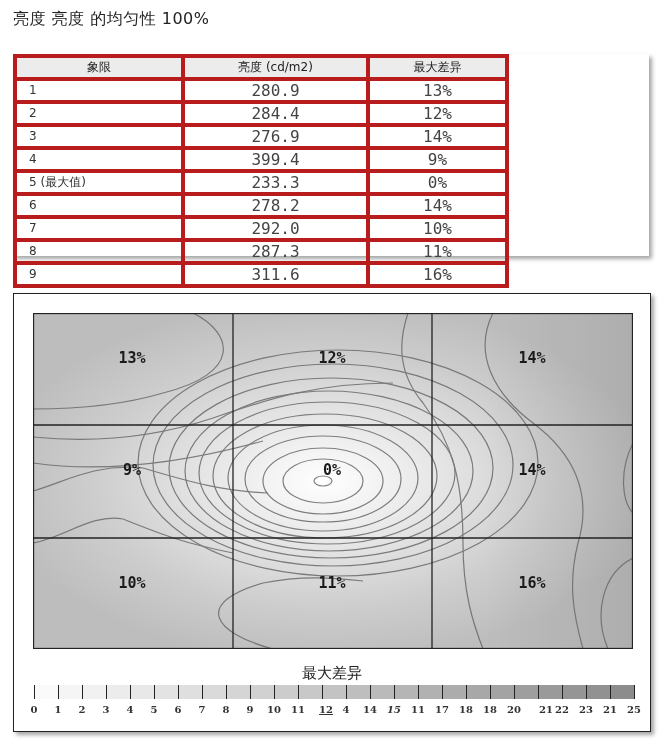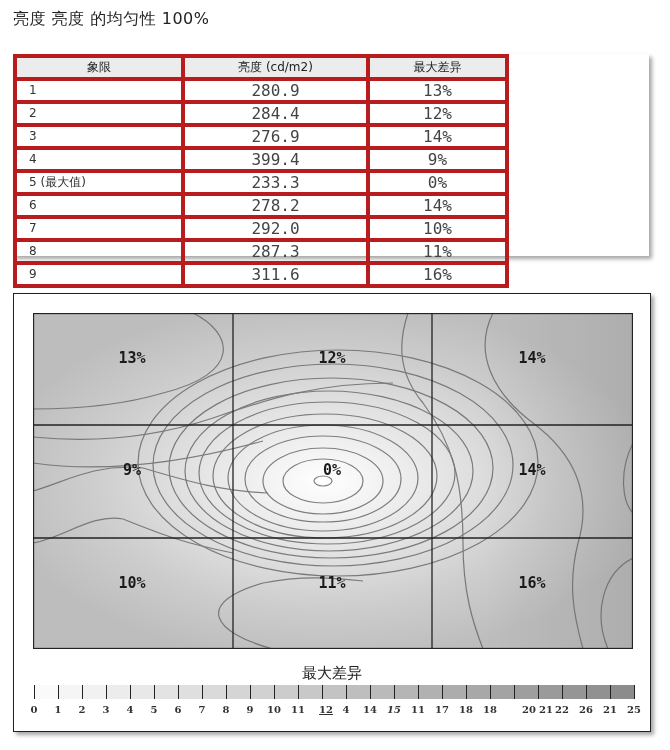--- a/index.html
+++ b/index.html
@@ -221,20 +221,20 @@
       <div class="legend-num" style="left: 260px;">10</div>
       <div class="legend-num" style="left: 284px;">11</div>
       <div class="legend-num" style="left: 312px; text-decoration: underline;">12</div>
       <div class="legend-num" style="left: 332px;">4</div>
       <div class="legend-num" style="left: 356px;">14</div>
       <div class="legend-num" style="left: 380px; font-style: italic;">15</div>
       <div class="legend-num" style="left: 404px;">11</div>
       <div class="legend-num" style="left: 428px;">17</div>
       <div class="legend-num" style="left: 452px;">18</div>
       <div class="legend-num" style="left: 476px;">18</div>
-      <div class="legend-num" style="left: 500px; margin-left: 15px;">20</div>
+      <div class="legend-num" style="left: 500px;">20</div>
       <div class="legend-num" style="left: 532px;">21</div>
       <div class="legend-num" style="left: 548px;">22</div>
-      <div class="legend-num" style="left: 572px;">26</div>
+      <div class="legend-num" style="left: 572px;">23</div>
       <div class="legend-num" style="left: 596px;">21</div>
       <div class="legend-num" style="left: 620px;">25</div>
     </div>
 </div>
 
 </body></html>

